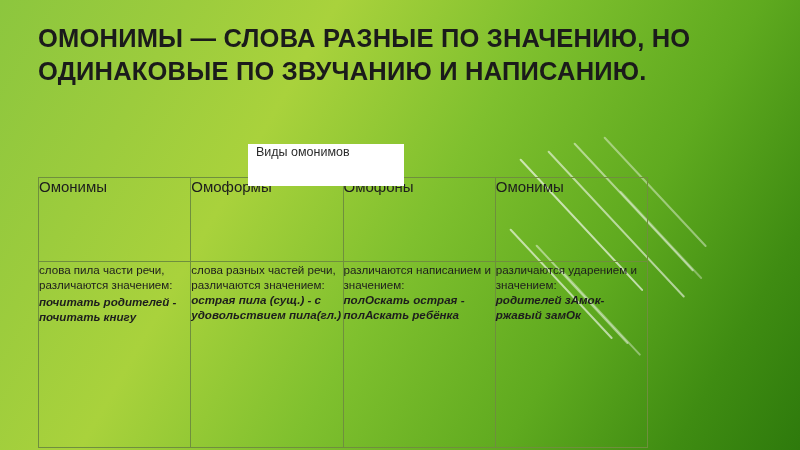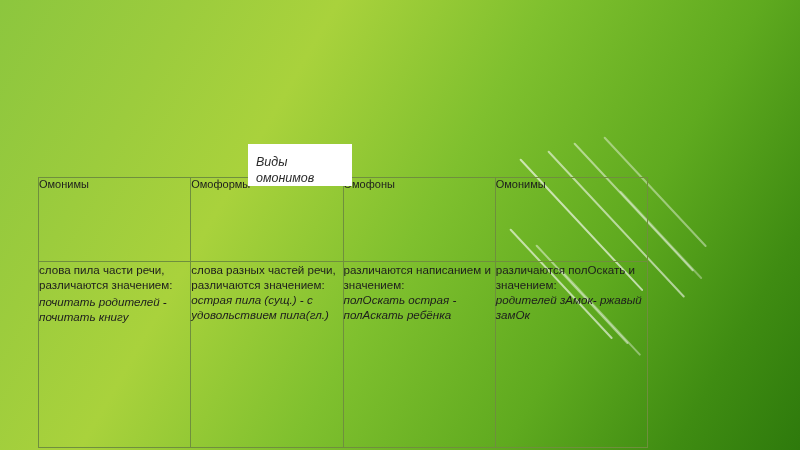--- a/index.html
+++ b/index.html
@@ -56,30 +56,29 @@
     font-weight: bold;
     color: #1b1b1b;
     letter-spacing: 0.2px;
     text-transform: uppercase;
   }
 
   .callout {
     position: absolute;
     left: 248px;
     top: 144px;
-    width: 104px;
+    width: 156px;
     height: 42px;
     background: #ffffff;
     color: #2b2b2b;
     font-size: 12.5px;
     line-height: 1.25;
-    padding: 11px 8px 0 8px;
+    padding: 1px 8px 0 8px;
     box-sizing: border-box;
     z-index: 5;
-    font-style: italic;
   }
 
   .table-wrap {
     position: absolute;
     left: 38px;
     top: 177px;
     width: 610px;
     height: 273px;
   }
   table.omo {
@@ -89,21 +88,21 @@
   }
   table.omo td {
     border: 1px solid #6f8f3d;
     vertical-align: top;
     padding: 0;
   }
   .hdr-row td {
     height: 84px;
   }
   .hdr-cell {
-    font-size: 11px;
+    font-size: 15px;
     color: #1d1d1d;
     padding: 44px 0 0 10px;
     box-sizing: border-box;
     height: 84px;
   }
   .body-row td {
     height: 186px;
   }
   .body-cell {
     font-size: 11.6px;
@@ -111,39 +110,41 @@
     color: #1d1d1d;
     box-sizing: border-box;
     height: 186px;
   }
   .c1 { padding: 126px 6px 0 10px; }
   .c2 { padding: 108px 6px 0 8px; }
   .c3 { padding: 128px 6px 0 8px; margin-left: 30px; }
   .c4 { padding: 128px 6px 0 8px; }
   .ital {
     font-style: italic;
+    font-weight: bold;
   }
   .gap { height: 2px; }
 </style>
 </head>
 <body>
 
 <div class="slide">
 
   <div class="streaks">
     <i class="streak-1"></i>
     <i class="streak-2"></i>
     <i class="streak-3"></i>
     <i class="streak-4"></i>
     <i class="streak-5"></i>
     <i class="streak-6"></i>
     <i class="streak-7"></i>
     <i class="streak-8"></i>
   </div>
 
+  <div class="title">Омонимы — слова разные по значению, но одинаковые по звучанию и написанию.</div>
 
   <div class="callout">Виды омонимов</div>
 
   <div class="table-wrap">
     <table class="omo">
       <tbody>
           <tr class="hdr-row">
         <td class="hdr-cell">Омонимы</td>
         <td class="hdr-cell">Омоформы</td>
         <td class="hdr-cell">Омофоны</td>
@@ -157,21 +158,21 @@
         </td>
         <td class="body-cell c2">
           <div>слова разных частей речи, различаются значением:</div>
           <div class="ital">острая пила (сущ.) - с удовольствием пила(гл.)</div>
         </td>
         <td class="body-cell c3">
           <div>различаются написанием и значением:</div>
           <div class="ital">полОскать острая - полАскать ребёнка</div>
         </td>
         <td class="body-cell c4">
-          <div>различаются полОскать и значением:</div>
+          <div>различаются ударением и значением:</div>
           <div class="ital">родителей зАмок- ржавый замОк</div>
         </td>
       </tr>
     </tbody>
       </table>
   </div>
 
 </div>
 
 </body></html>

